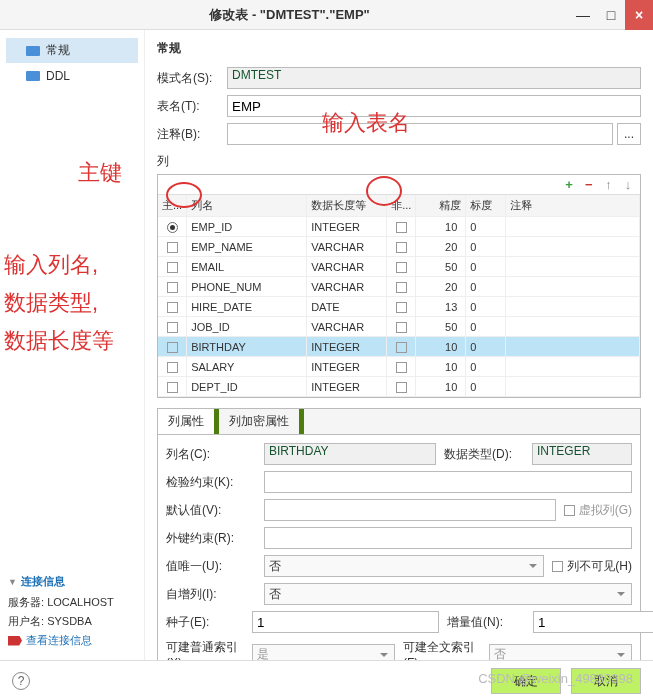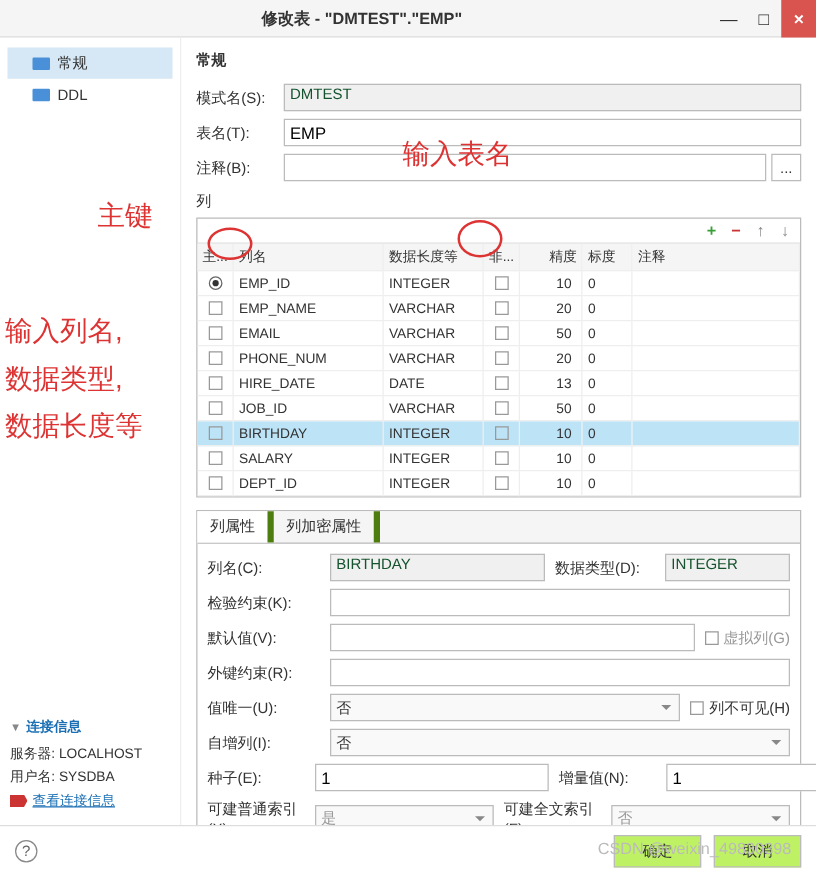--- a/index.html
+++ b/index.html
@@ -54,21 +54,21 @@
 .prow label { width: 90px; }
 .prow .form-input, .prow .sel { flex: 1; min-width: 0; }
 .sel { height: 22px; border: 1px solid #bbb; background: #f9f9f9; position: relative; padding: 0 4px; display: flex; align-items: center; }
 .sel::after { content: ""; position: absolute; right: 6px; top: 8px; border: 4px solid transparent; border-top-color: #888; }
 .prow .half { flex: 1; display: flex; align-items: center; gap: 6px; }
 .prow .half label { width: 80px; }
 .conn-box { width: 145px; position: absolute; left: 0; bottom: 40px; padding: 8px; font-size: 11px; }
 .conn-title { color: #1a6fb5; font-weight: bold; margin-bottom: 6px; }
 .conn-title::before { content: "▼"; font-size: 9px; margin-right: 4px; color: #888; }
 .conn-row { margin-bottom: 4px; }
-.conn-link { color: #1a6fb5; text-decoration: underline; display: flex; align-items: center; }
+.conn-link { color: #1a6fb5; display: flex; align-items: center; }
 .linkico { width: 14px; height: 10px; background: #c33; margin-right: 4px; clip-path: polygon(0 0, 80% 0, 100% 50%, 80% 100%, 0 100%); }
 .footer { position: absolute; bottom: 0; left: 0; right: 0; height: 40px; border-top: 1px solid #ddd; display: flex; align-items: center; justify-content: flex-end; padding: 0 12px; gap: 10px; background: #fff; }
 .footer .help { position: absolute; left: 12px; width: 18px; height: 18px; border: 1px solid #888; border-radius: 50%; text-align: center; line-height: 16px; color: #666; }
 .btn { width: 70px; height: 26px; border: 1px solid #bbb; background: #bef264; text-align: center; line-height: 24px; }
 .anno { position: absolute; color: #d33; font-size: 22px; font-weight: normal; pointer-events: none; z-index: 10; }
 .circ { position: absolute; border: 2px solid #d33; border-radius: 50%; z-index: 9; pointer-events: none; }
 .watermark { position: absolute; right: 20px; bottom: 14px; color: #bbb; font-size: 13px; pointer-events: none; }
 </style>
 </head>
 <body>

